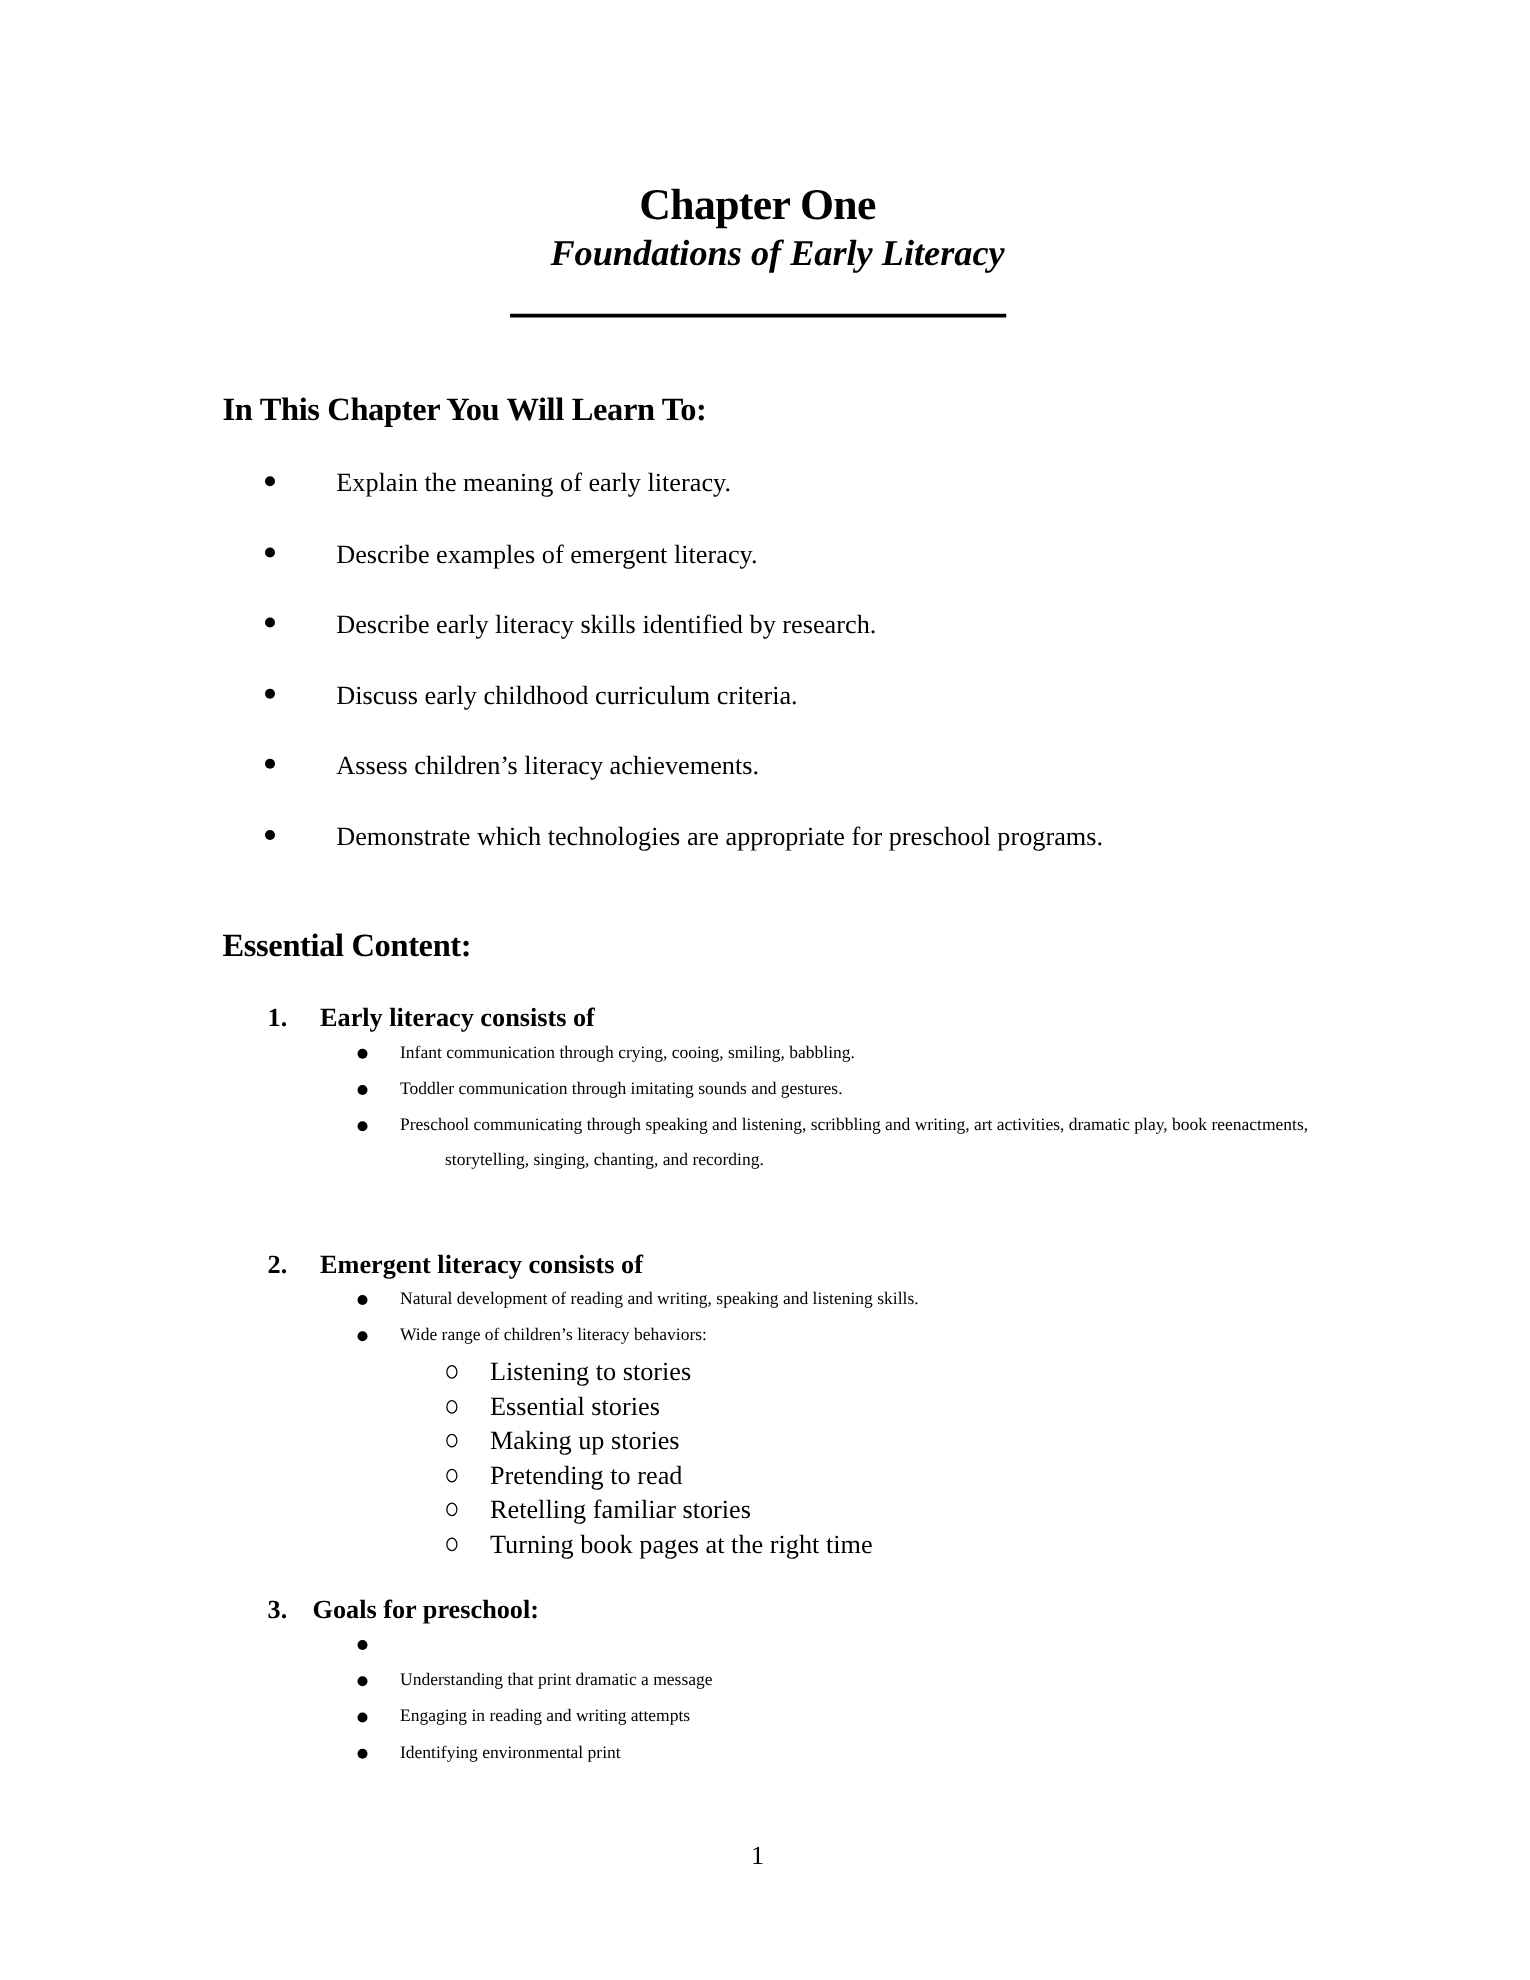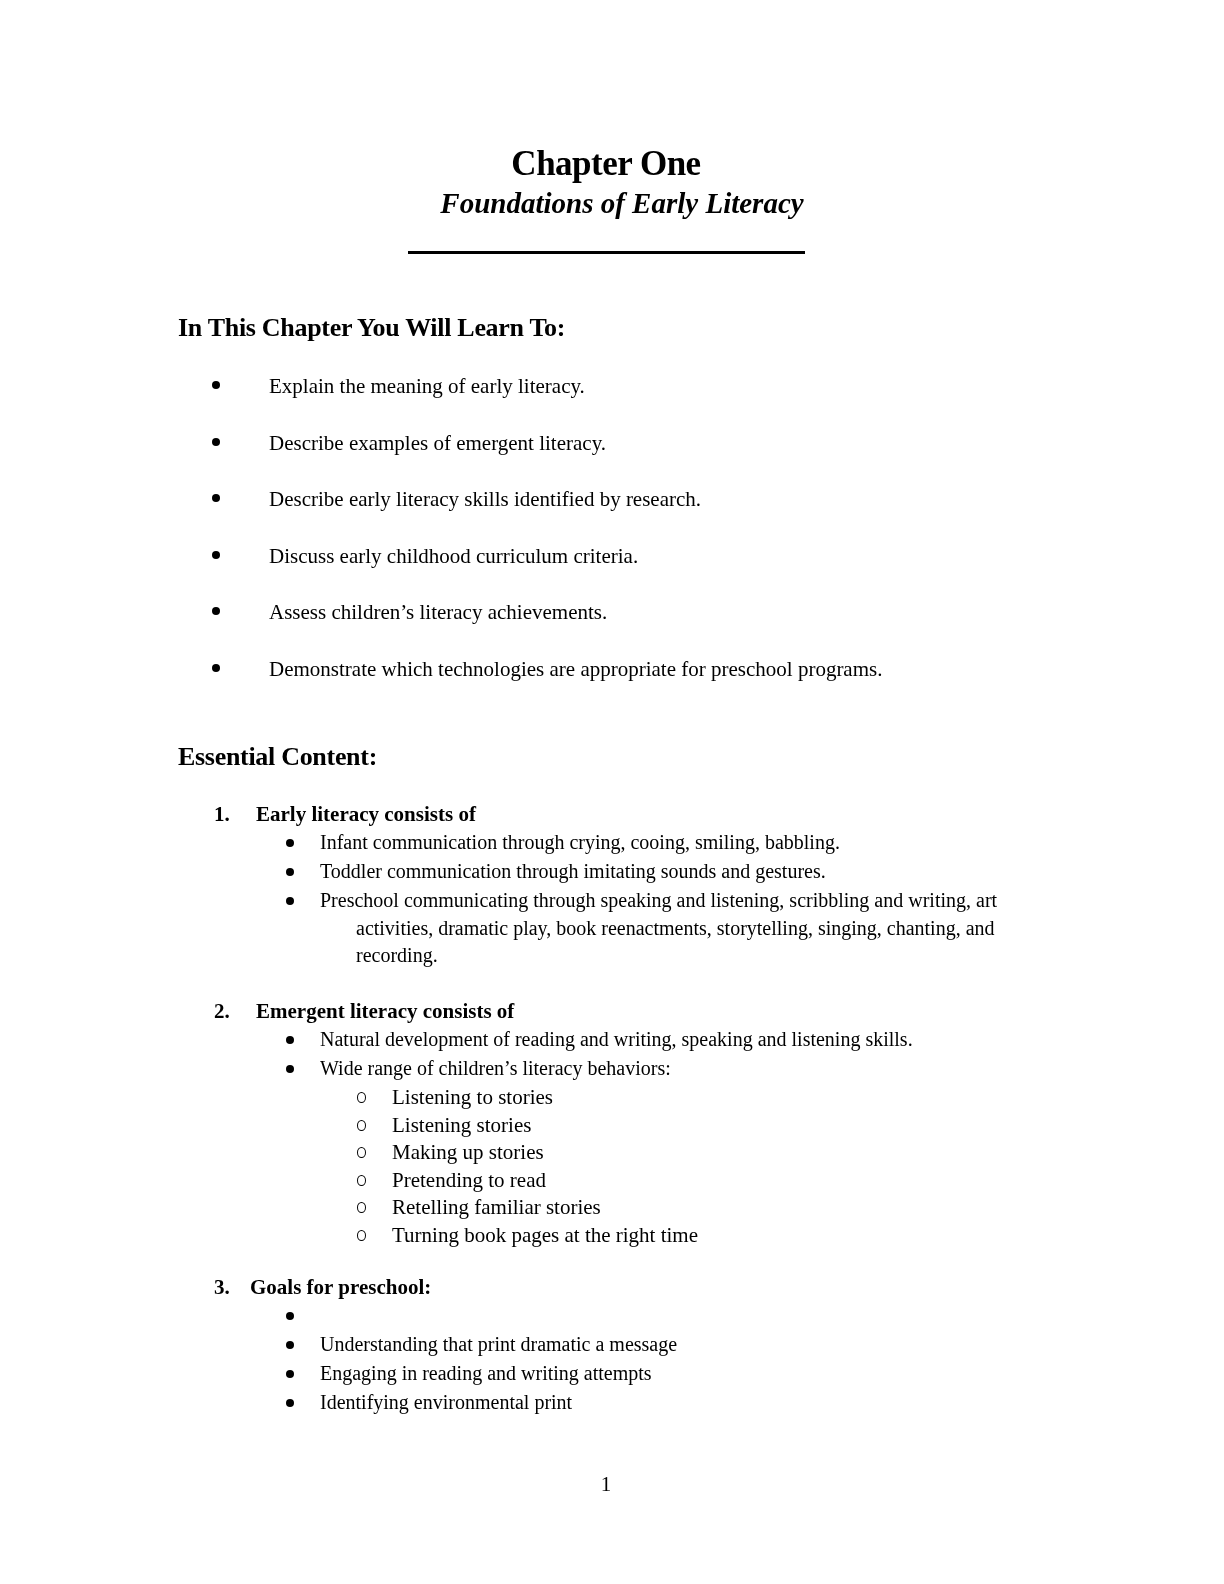--- a/index.html
+++ b/index.html
@@ -105,21 +105,21 @@
       top: 0;
     }
     .num-heading .label {
       position: absolute;
       top: 0;
       white-space: nowrap;
       text-align: right;
     }
     .sub-item {
       position: relative;
-      font-size: 20px;
+      font-size: 14px;
       line-height: 27.5px;
       min-height: 29px;
     }
     .sub-bullet {
       position: absolute;
       left: 286px;
       top: 10px;
       width: 8px;
       height: 8px;
       border-radius: 50%;
@@ -234,21 +234,21 @@
     <div class="sub-item">
       <span class="sub-bullet"></span>
       <div class="sub-text">Wide range of children’s literacy behaviors:</div>
     </div>
     <div class="circle-item">
       <span class="circle-bullet"></span>
       <span class="circle-text">Listening to stories</span>
     </div>
     <div class="circle-item">
       <span class="circle-bullet"></span>
-      <span class="circle-text">Listening stories</span>
+      <span class="circle-text">Essential stories</span>
     </div>
     <div class="circle-item">
       <span class="circle-bullet"></span>
       <span class="circle-text">Making up stories</span>
     </div>
     <div class="circle-item">
       <span class="circle-bullet"></span>
       <span class="circle-text">Pretending to read</span>
     </div>
     <div class="circle-item">

